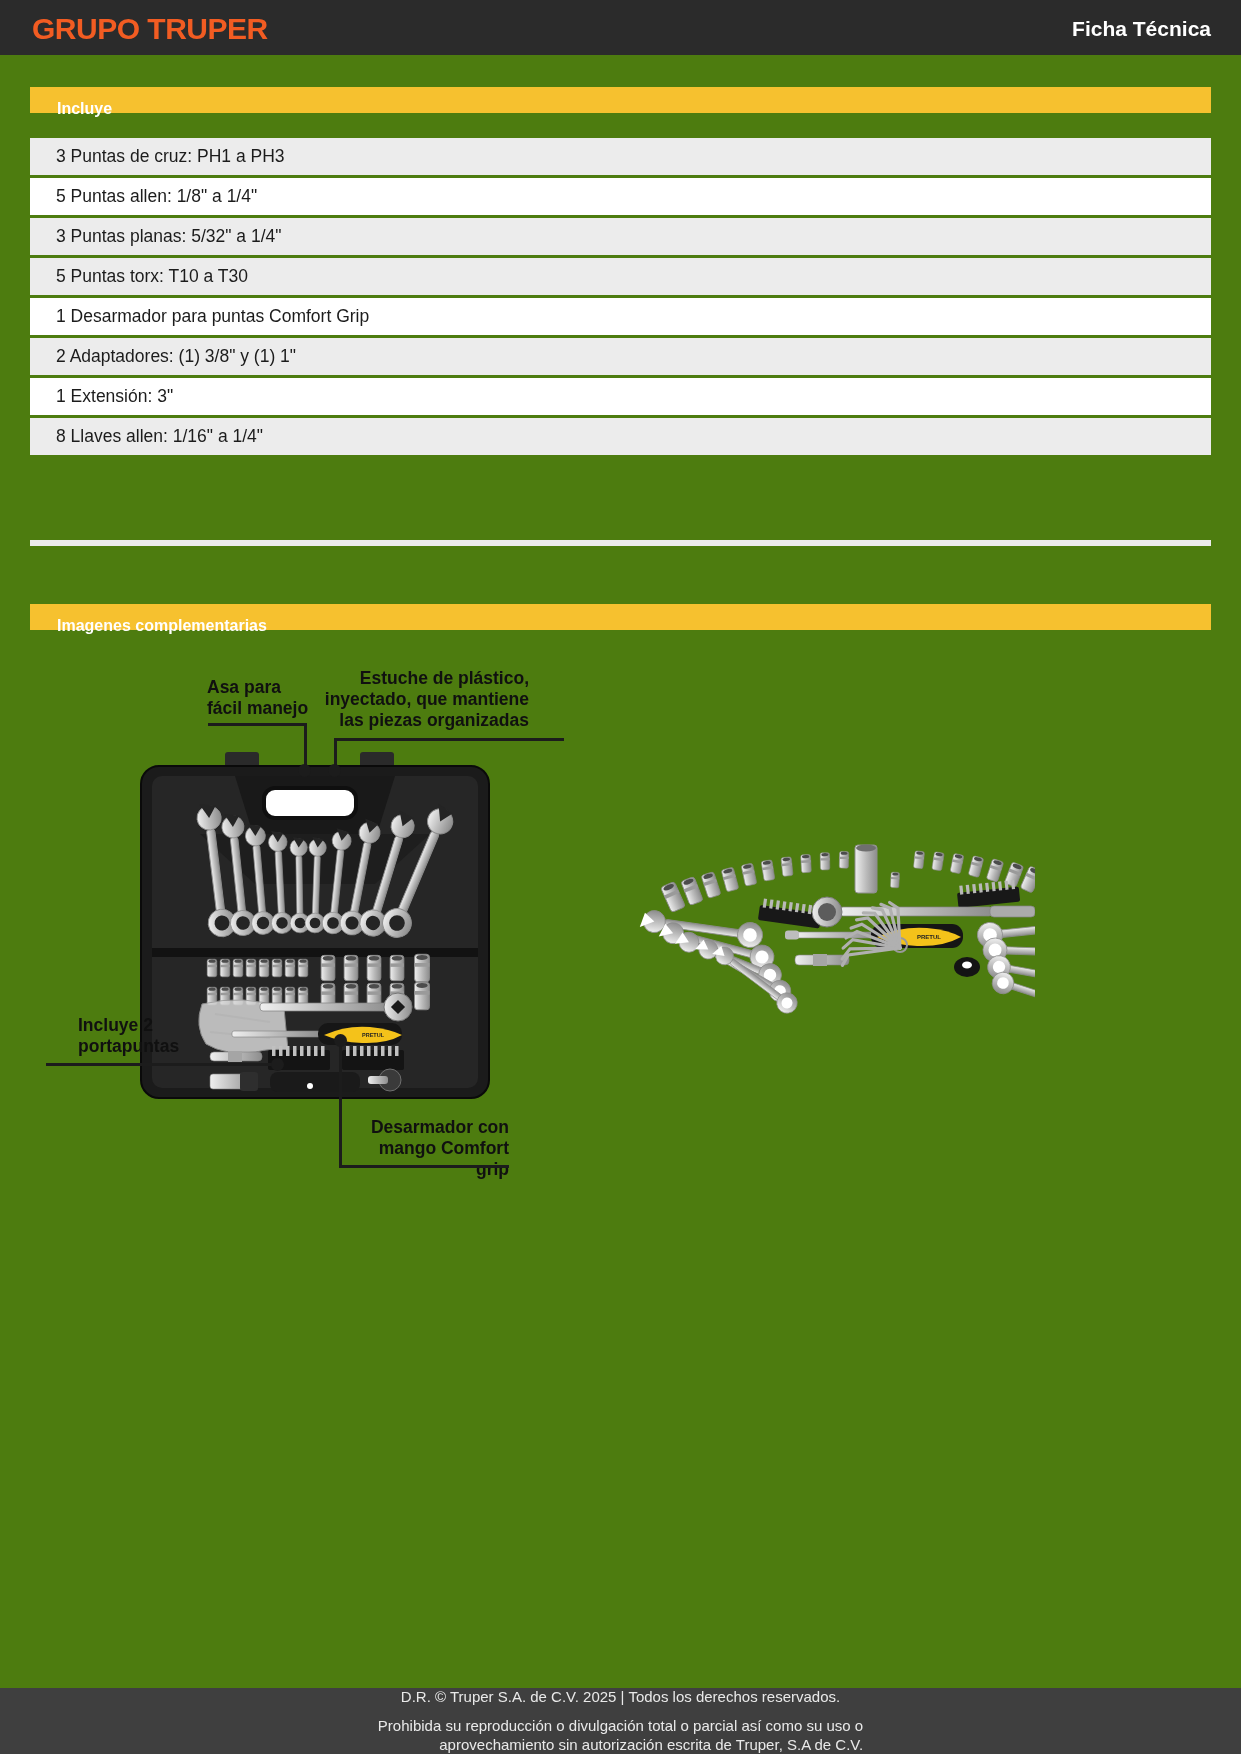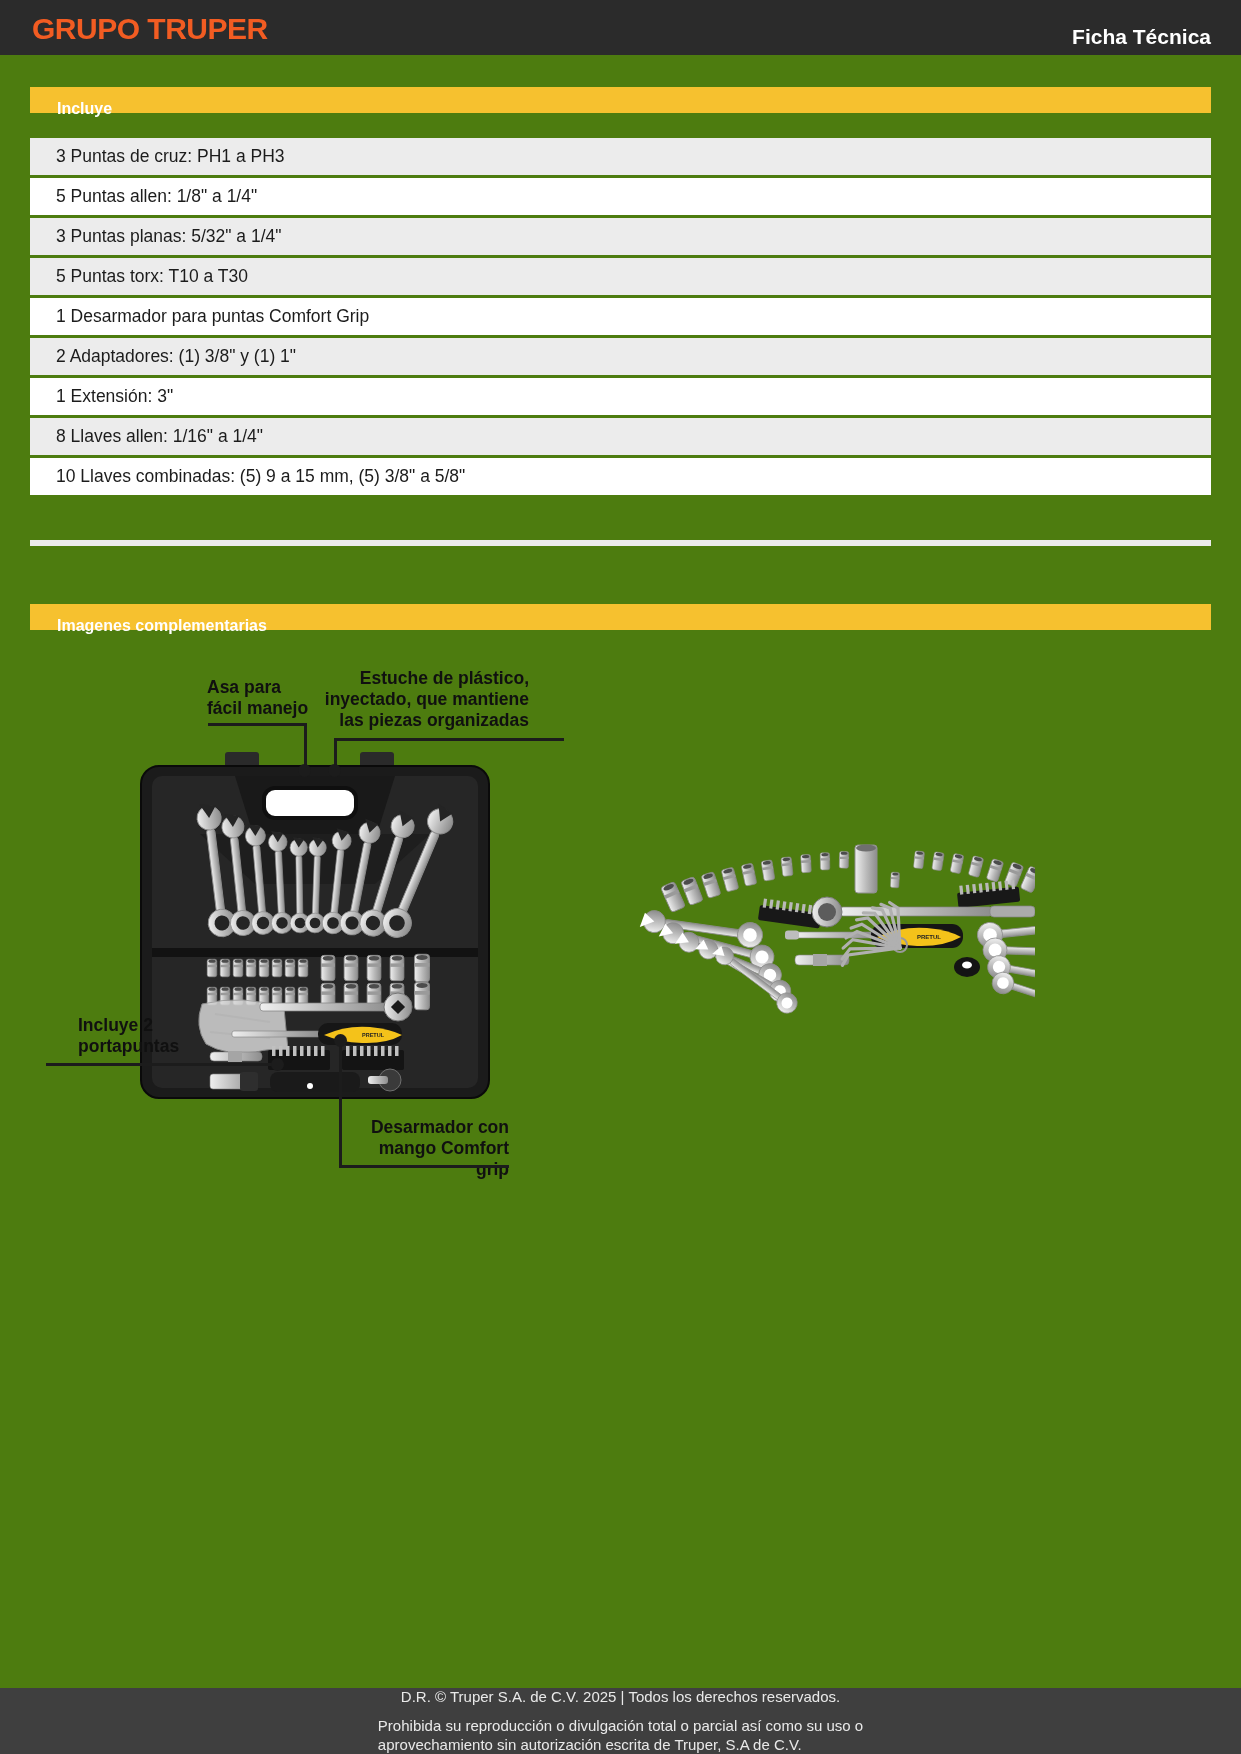--- a/index.html
+++ b/index.html
@@ -7,21 +7,21 @@
     position:relative;width:1241px;height:1754px;background:#4d7c0f;
     font-family:"Liberation Sans","DejaVu Sans",sans-serif;overflow:hidden;
   }
   
   #header{position:absolute;left:0;top:0;width:1241px;height:55px;background:#2b2b2b;}
   #brand{
     position:absolute;left:32px;top:0;height:55px;line-height:57px;
     font-size:30px;font-weight:800;letter-spacing:-0.5px;color:#f25c22;white-space:nowrap;
   }
   #doc-type{
-    position:absolute;right:30px;top:8px;height:55px;line-height:57px;
+    position:absolute;right:30px;top:0;height:55px;line-height:57px;
     font-size:21px;font-weight:bold;color:#ffffff;white-space:nowrap;
   }
   
   .section-bar{
     position:absolute;left:30px;width:1181px;height:26px;background:#f6c12f;
     color:#ffffff;font-size:16px;font-weight:bold;line-height:43px;
     padding-left:27px;box-sizing:border-box;
   }
   #bar-incluye{top:87px;}
   #bar-imagenes{top:604px;}
@@ -47,21 +47,21 @@
   .dot{position:absolute;width:13px;height:13px;border-radius:50%;background:#1c1c1c;}
   
   #case-photo{position:absolute;left:140px;top:752px;width:350px;height:348px;--jaw-bg:#242424;}
   #spread-photo{position:absolute;left:555px;top:745px;width:480px;height:270px;--jaw-bg:#ffffff;}
   
   #footer{
     position:absolute;left:0;top:1688px;width:1241px;height:66px;background:#3f3f3f;
     display:flex;align-items:center;justify-content:space-between;
     padding:0 33px;box-sizing:border-box;color:#e9e9e9;font-size:15px;flex-direction:column;
   }
-  #footer-right{white-space:pre-line;text-align:left;line-height:19px;}
+  #footer-right{white-space:pre-line;text-align:right;line-height:19px;}
 </style>
 </head>
 <body>
 
 <div id="page">
 
   <div id="header">
     <div id="brand">GRUPO TRUPER</div>
     <div id="doc-type">Ficha Técnica</div>
   </div>
@@ -85,23 +85,20 @@
         <span>1 Desarmador para puntas Comfort Grip</span>
       </div>
     <div class="row alt">
         <span>2 Adaptadores: (1) 3/8" y (1) 1"</span>
       </div>
     <div class="row">
         <span>1 Extensión: 3"</span>
       </div>
     <div class="row alt">
         <span>8 Llaves allen: 1/16" a 1/4"</span>
-      </div>
-    <div class="row">
-        <span>10 Llaves combinadas: (5) 9 a 15 mm, (5) 3/8" a 5/8"</span>
       </div>
   </div>
   <div id="list-end-strip"></div>
 
   <div id="bar-imagenes" class="section-bar">Imagenes complementarias</div>
 
   <svg id="case-photo" viewBox="0 0 350 348" xmlns="http://www.w3.org/2000/svg">
     <defs>
       <linearGradient id="chrome" x1="0" y1="0" x2="1" y2="0">
         <stop offset="0" stop-color="#efefef"></stop>

